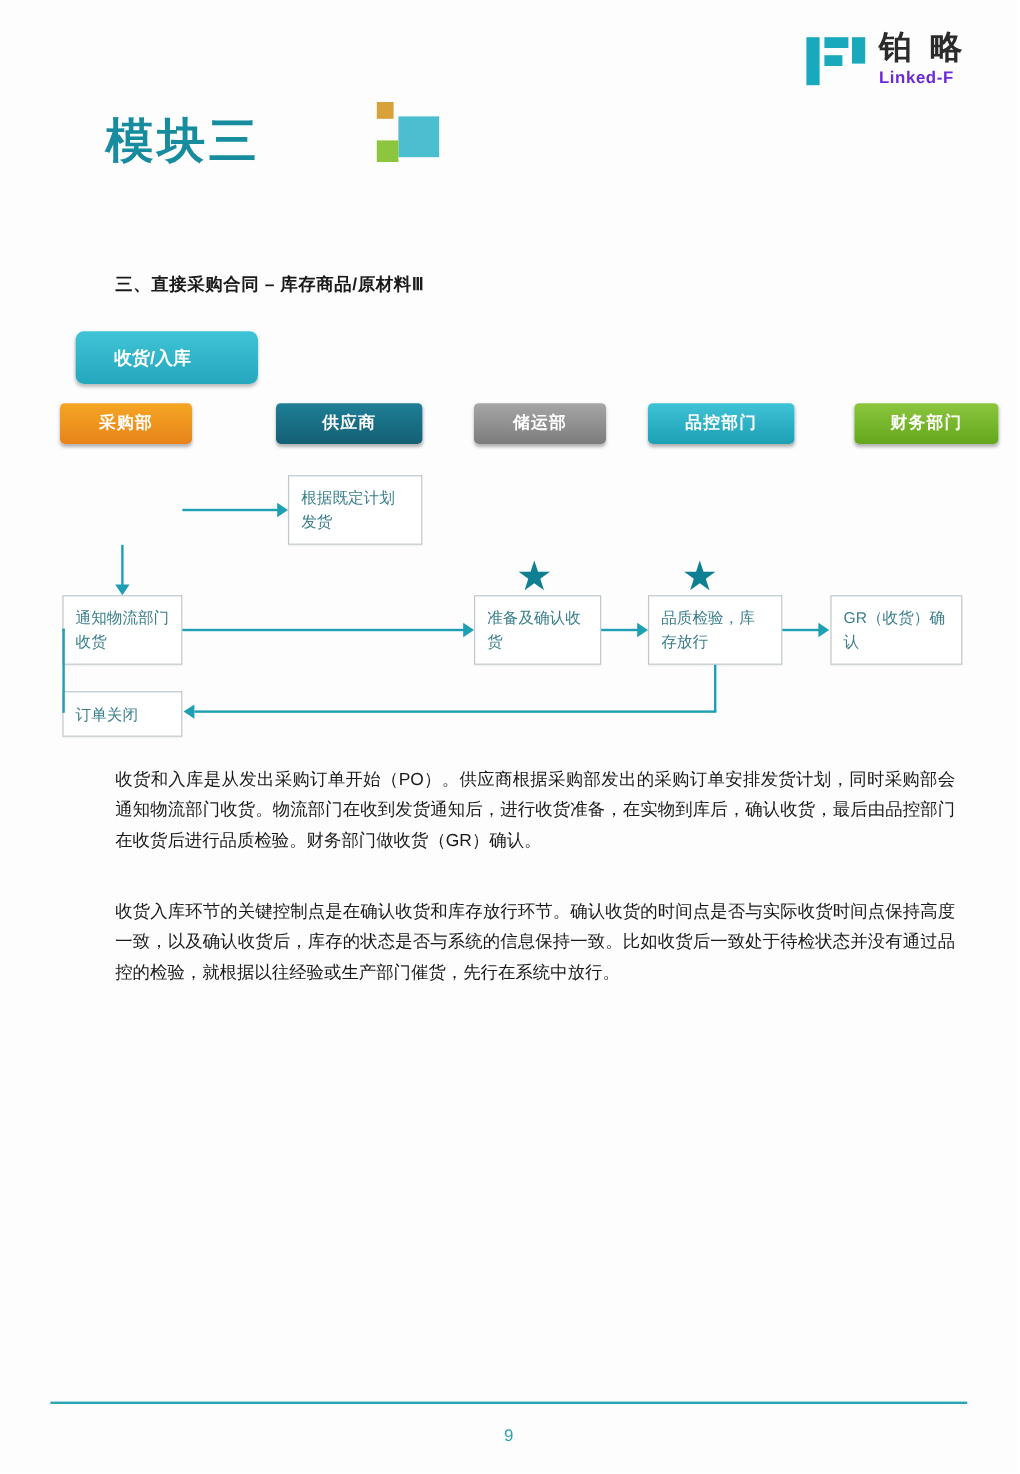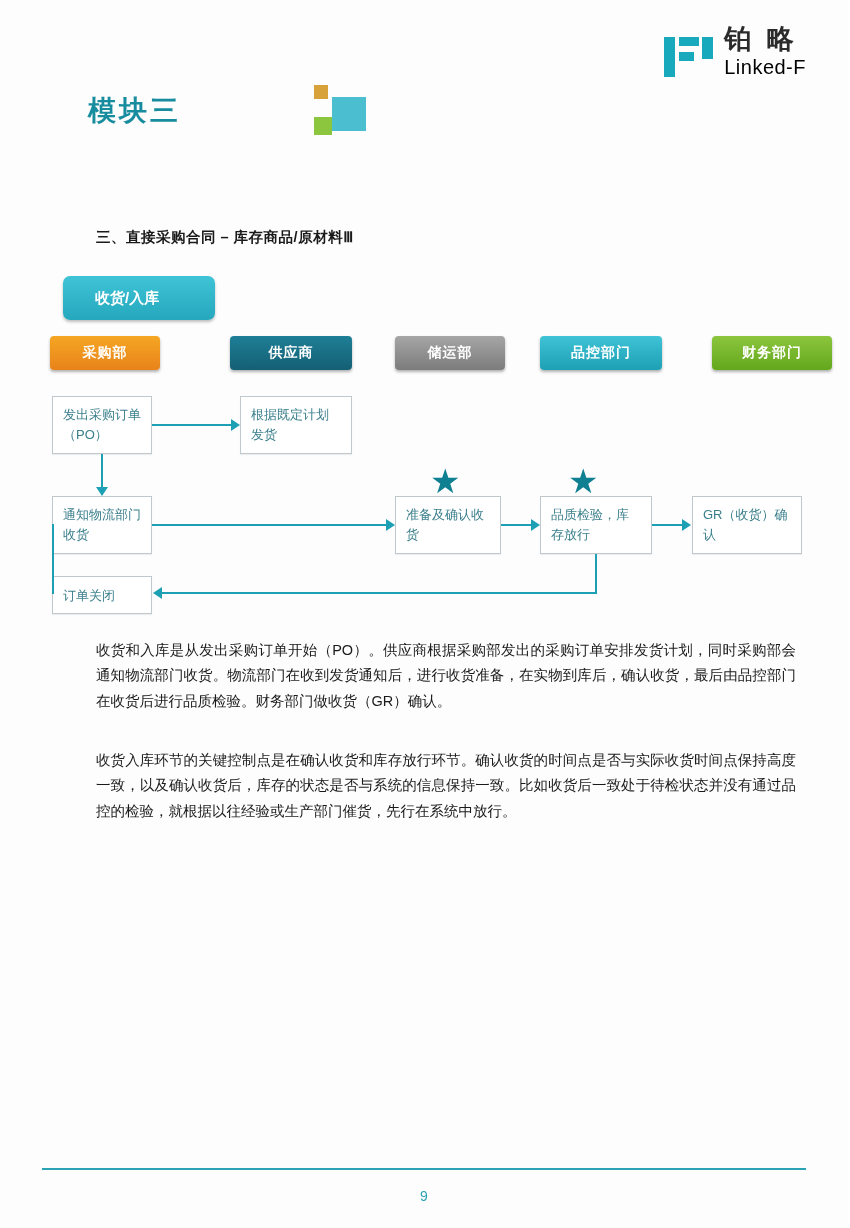--- a/index.html
+++ b/index.html
@@ -51,37 +51,37 @@
     align-items: flex-start;
     line-height: 1;
   }
   .logo-cn {
     font-size: 27px;
     font-weight: bold;
     color: #2b2b2b;
     letter-spacing: 4px;
   }
   .logo-en {
-    font-size: 20px;
-    color: #000000;
-    font-weight: normal;
+    font-size: 14px;
+    color: #6d28d9;
+    font-weight: bold;
     margin-top: 4px;
     letter-spacing: 0.5px;
   }
 
   
   .title-wrap {
     position: absolute;
     top: 95px;
     left: 88px;
     right: 48px;
   }
   .module-title {
     font-family: "DejaVu Serif", serif;
-    font-size: 28px;
+    font-size: 40px;
     color: #178c9e;
     font-weight: bold;
     letter-spacing: 3px;
     margin: 0;
     line-height: 1.15;
   }
   .deco {
     position: absolute;
     left: 212px;
     top: -8px;
@@ -269,21 +269,20 @@
   <div class="diagram">
 
     <div class="phase-tab">收货/入库</div>
 
     <div class="dept d0">采购部</div>
     <div class="dept d1">供应商</div>
     <div class="dept d2">储运部</div>
     <div class="dept d3">品控部门</div>
     <div class="dept d4">财务部门</div>
 
-    <div class="node n-po">发出采购订单（PO）</div>
     <div class="node n-ship">根据既定计划发货</div>
     <div class="node n-notify">通知物流部门收货</div>
     <div class="node n-prep">准备及确认收货</div>
     <div class="node n-qc">品质检验，库存放行</div>
     <div class="node n-gr">GR（收货）确认</div>
     <div class="node n-close">订单关闭</div>
 
     <div class="conn" style="left:112px; top:156px; width:80px; height:2px;"></div>
     <div class="arrowhead arrow-right" style="left:191px; top:151px;"></div>
 

